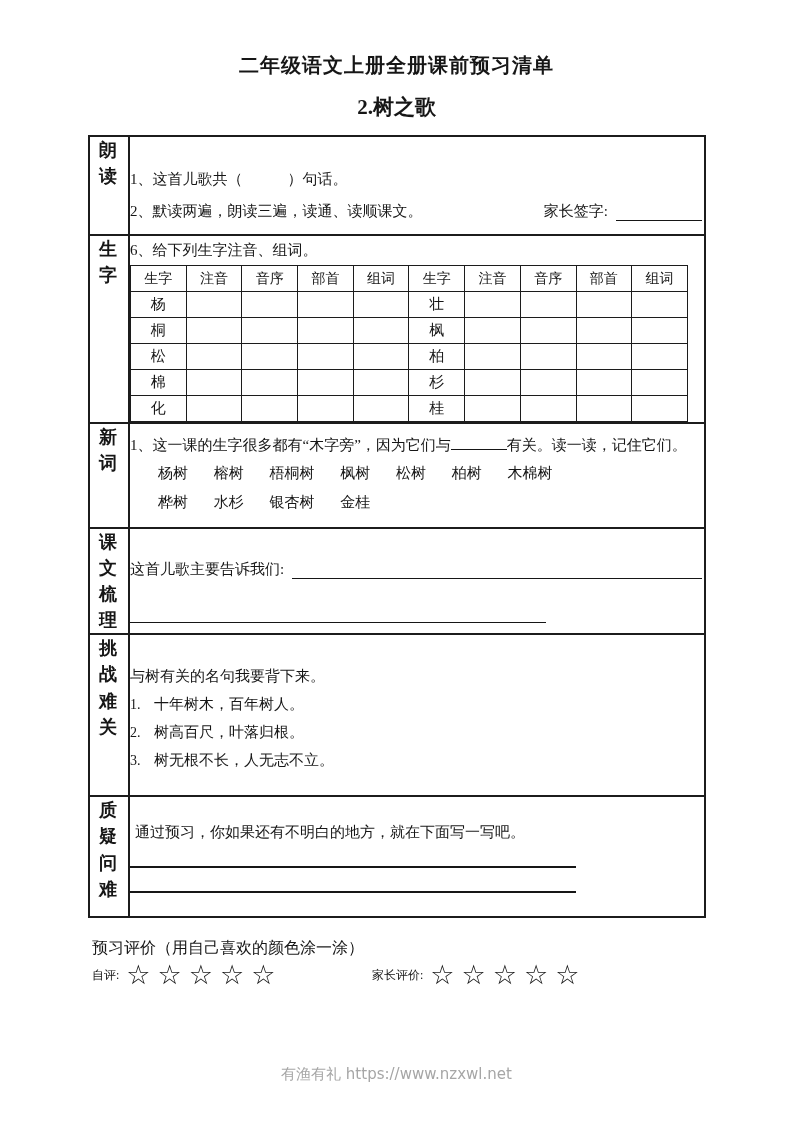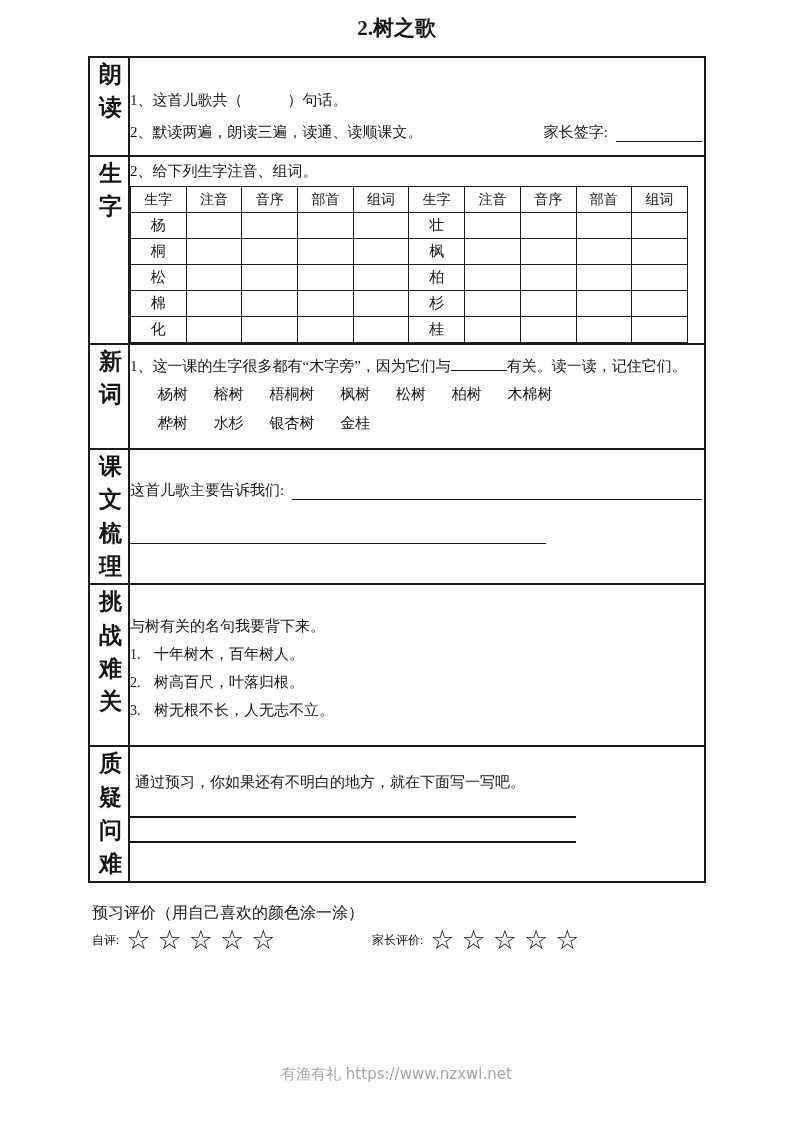--- a/index.html
+++ b/index.html
@@ -30,22 +30,22 @@
     margin: 14px 0 0 88px;
   }
   table.main td {
     border: 2px solid #1c1c1c;
     vertical-align: top;
     padding: 0;
   }
   td.label-cell { vertical-align: middle; }
   .vlabel {
     width: 20px; margin: 0 auto;
-    font-weight: bold; font-size: 23px; line-height: 1.45;
-    text-align: center; word-break: break-all;
+    font-weight: bold; font-size: 18px; line-height: 1.45;
+    word-break: break-all;
   }
   td.content-cell { padding: 0 8px 0 10px; font-size: 15px; }
 
   
   tr.sec-langdu  > td { height: 99px; }
   tr.sec-shengzi > td { height: 187px; }
   tr.sec-xinci   > td { height: 105px; }
   tr.sec-kewen   > td { height: 95px; border-radius: 12px; }
   tr.sec-tiaozhan> td { height: 162px; }
   tr.sec-zhiyi   > td { height: 121px; }
@@ -104,20 +104,21 @@
     width: 100%; text-align: center;
     color: #a6a6a6; font-size: 15px;
     font-family: "DejaVu Sans", "Liberation Sans", sans-serif;
   }
 </style>
 </head>
 <body>
 
 <div class="page">
 
+  <h1 class="doc-title">二年级语文上册全册课前预习清单</h1>
   <h2 class="doc-subtitle">2.树之歌</h2>
 
   <table class="main">
     <colgroup>
         <col style="width:40px">
         <col>
       </colgroup>
 
     <tbody>
         <tr class="sec-langdu">
@@ -132,21 +133,21 @@
           <span class="sign-line"></span>
         </div>
       </td>
     </tr>
 
     <tr class="sec-shengzi">
       <td class="label-cell">
         <div class="vlabel">生字</div>
       </td>
       <td class="content-cell">
-        <div class="sz-instr">2、给下列生字注音、组词。</div>
+        <div class="sz-instr">6、给下列生字注音、组词。</div>
         <table class="zi-table">
           <tbody>
                 <tr>
             <td>生字</td>
             <td>注音</td>
             <td>音序</td>
             <td>部首</td>
             <td>组词</td>
             <td>生字</td>
             <td>注音</td>

